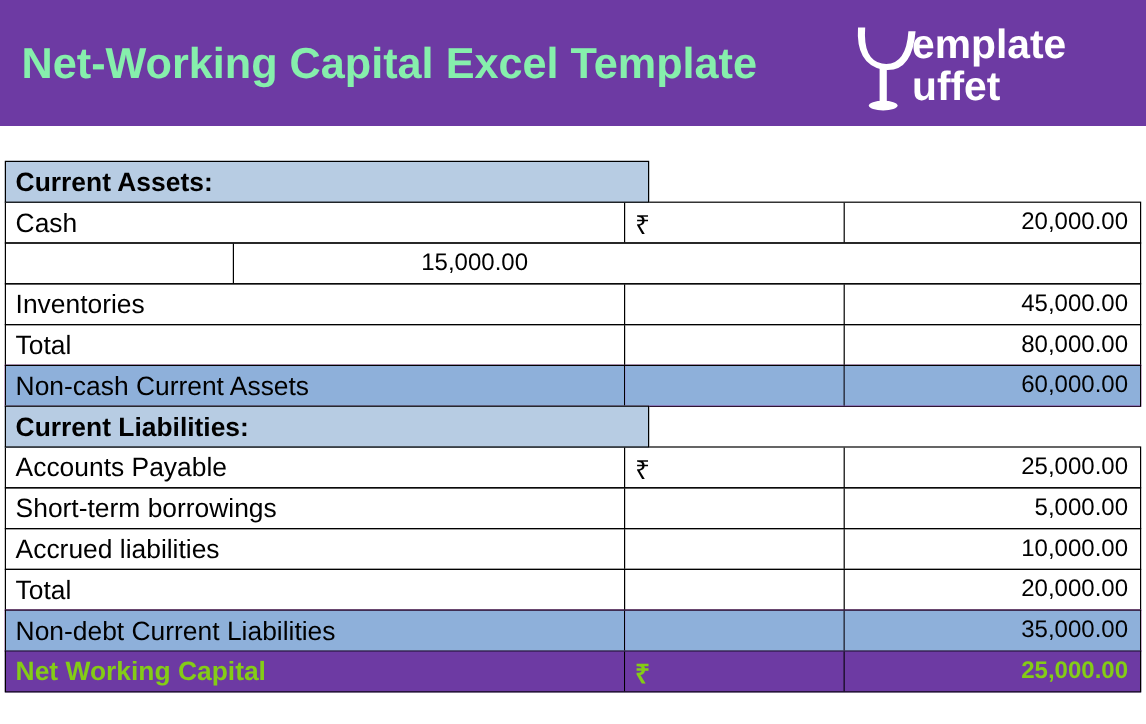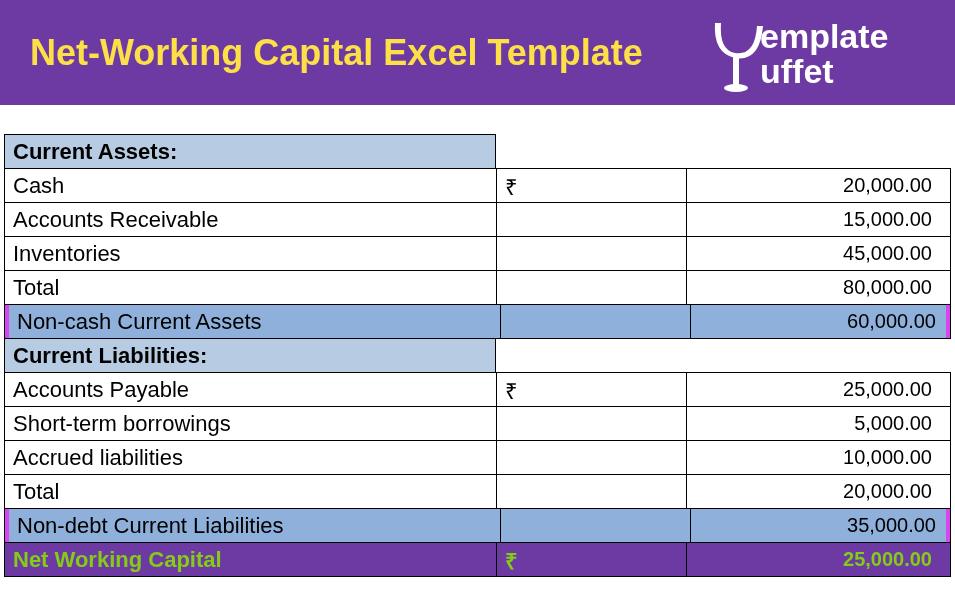--- a/index.html
+++ b/index.html
@@ -17,45 +17,45 @@
     .header {
       background: #6d3aa3;
       height: 105px;
       padding: 0 30px 0 10px;
       display: flex;
       align-items: center;
       justify-content: space-between;
       position: relative;
     }
     .title {
-      color: #fde047;
+      color: #86efac;
       font-size: 36px;
       font-weight: bold;
-      margin-left: 20px;
+      margin-left: 8px;
     }
     .logo {
       display: flex;
       align-items: center;
     }
     .logo svg {
       width: 220px;
       height: 90px;
     }
     .table-container {
       margin-top: 30px;
       padding: 0 4px;
     }
     .row {
       display: flex;
       border: 1px solid #000;
       margin-top: -1px;
       height: 35px;
     }
     .col-label {
-      width: 492px;
+      width: 537px;
       padding: 4px 8px;
       font-size: 22px;
       display: flex;
       align-items: center;
       border-right: 1px solid #000;
     }
     .col-symbol {
       width: 190px;
       padding: 4px 8px;
       font-size: 22px;
@@ -130,21 +130,20 @@
     <div class="col-label">Current Assets:</div>
     <div class="col-spacer"></div>
   </div>
 
   <div class="row">
     <div class="col-label">Cash</div>
     <div class="col-symbol">₹</div>
     <div class="col-value">20,000.00</div>
   </div>
   <div class="row">
-    <div class="col-label">Accounts Receivable</div>
     <div class="col-symbol"></div>
     <div class="col-value">15,000.00</div>
   </div>
   <div class="row">
     <div class="col-label">Inventories</div>
     <div class="col-symbol"></div>
     <div class="col-value">45,000.00</div>
   </div>
   <div class="row">
     <div class="col-label">Total</div>

